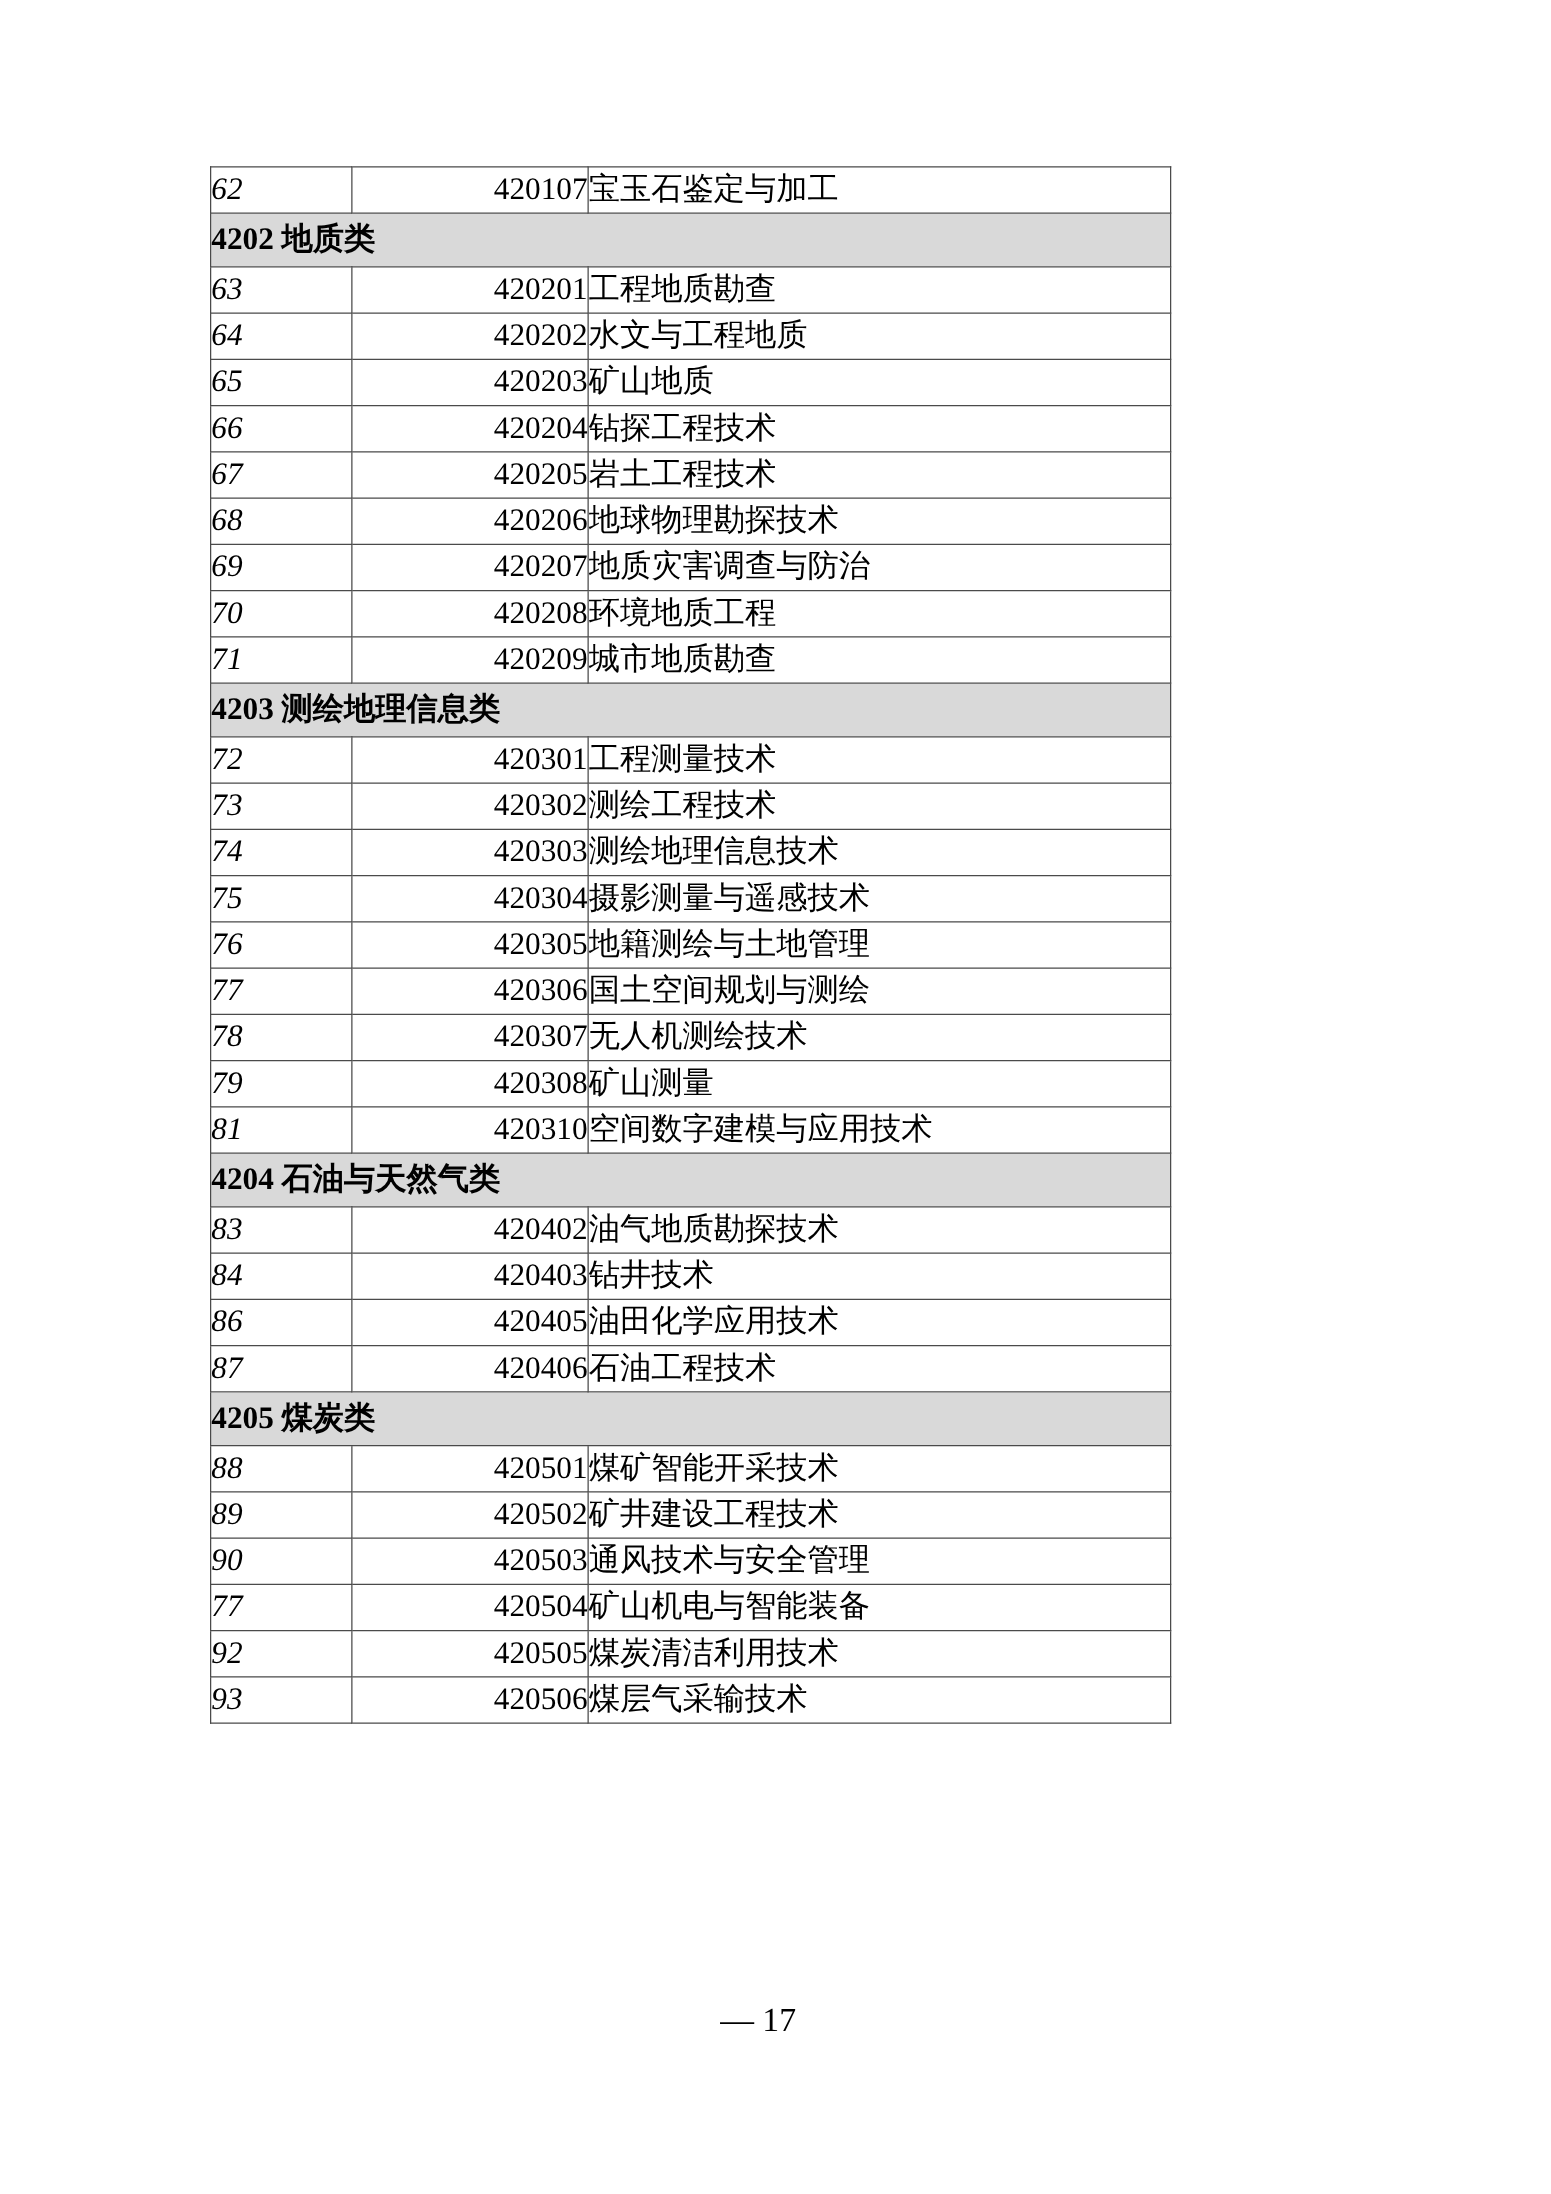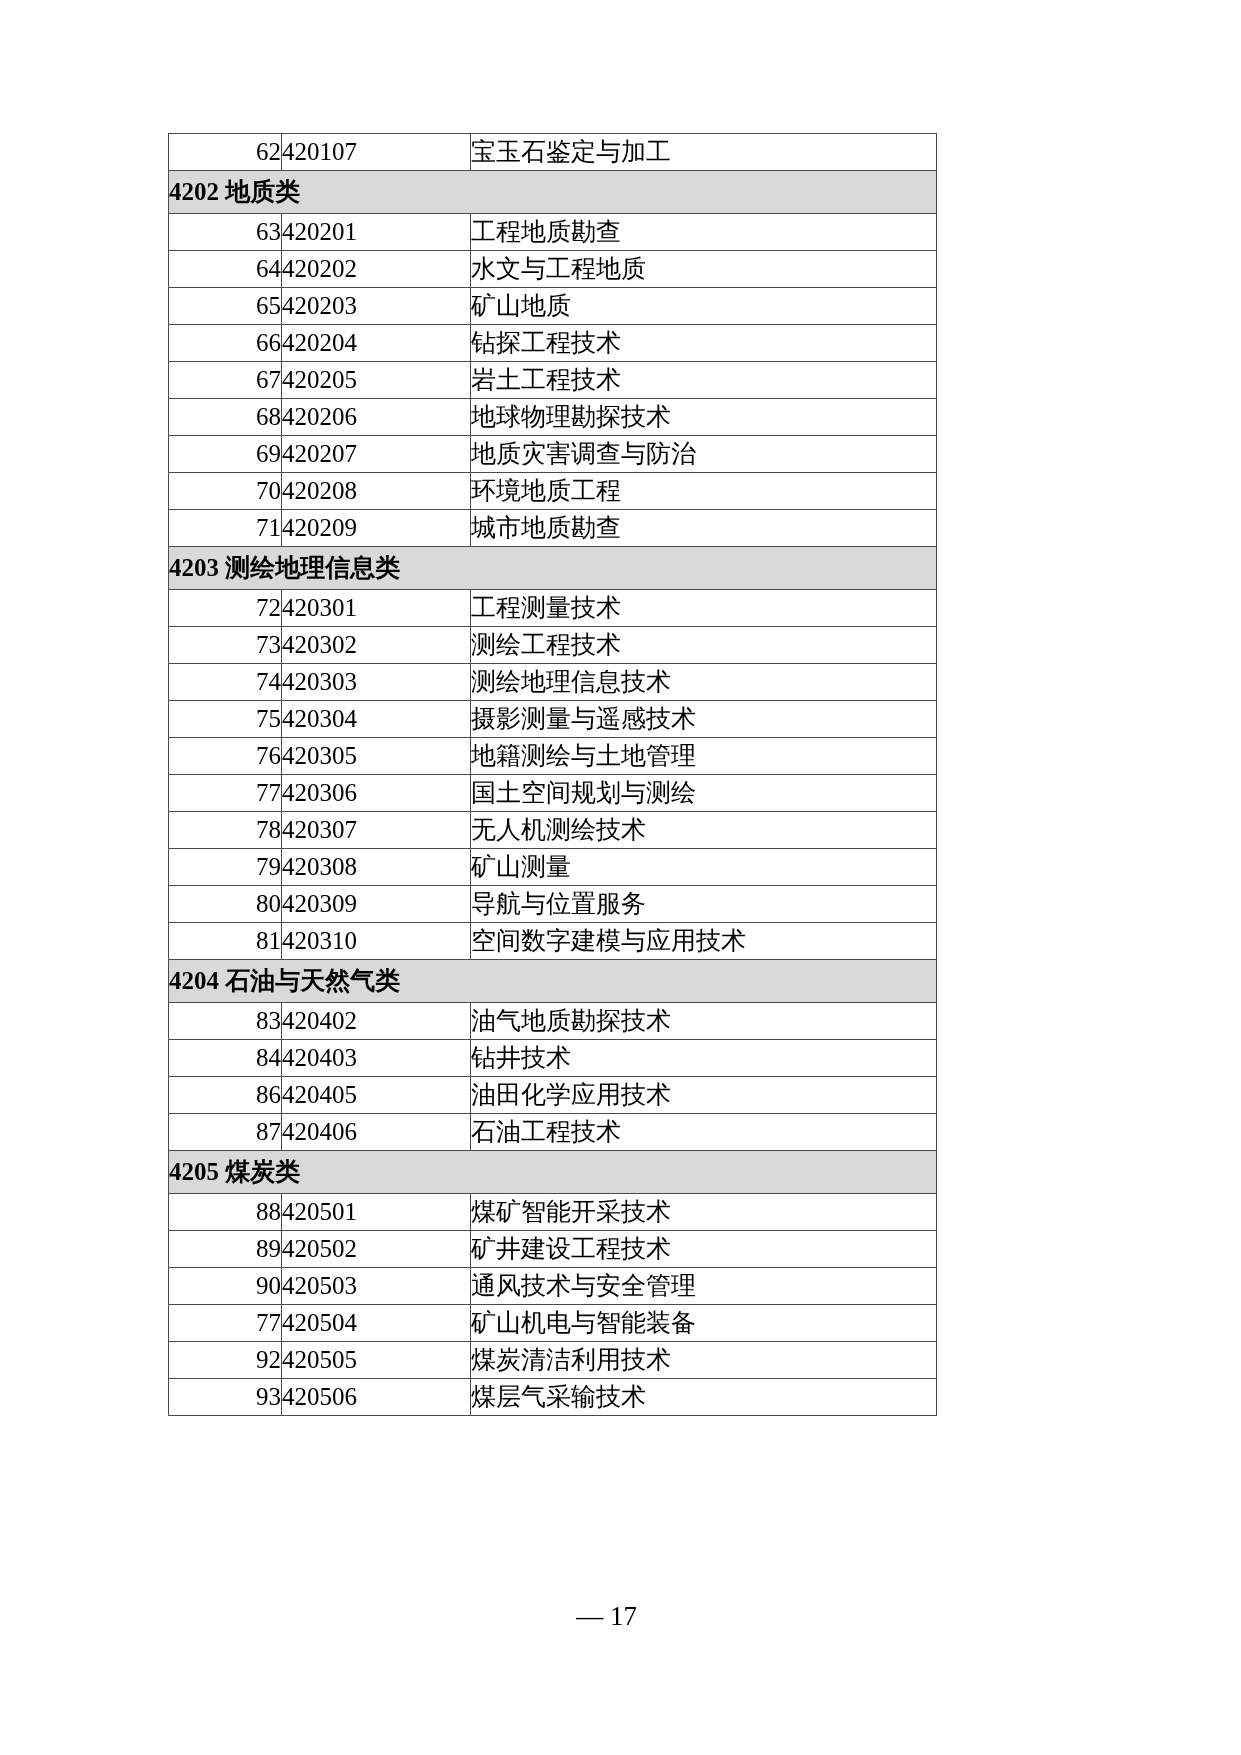--- a/index.html
+++ b/index.html
@@ -21,22 +21,22 @@
     table-layout: fixed;
   }
   table.majors td {
     border: 1.5px solid var(--border-color, #4a4a4a);
     font-size: 25px;
     line-height: 1.1;
     padding: 0;
     overflow: hidden;
     white-space: nowrap;
   }
-  td.c0 { width: 113px; text-align: right; height: 36px; }
-  td.c1 { width: 189px; text-align: left; height: 36px; }
+  td.c0 { width: 113px; text-align: left; height: 36px; font-style: italic; }
+  td.c1 { width: 189px; text-align: right; height: 36px; }
   td.c2 { width: 466px; text-align: left; padding-left: 13px; height: 36px; }
   td.section-cell {
     background: var(--header-bg, #d9d9d9);
     font-weight: bold;
     font-size: 26px;
     text-align: left;
     padding-left: 8px;
     height: 42px;
     margin-top: 32px;
   }
@@ -153,25 +153,20 @@
           <td class="c0">78</td>
           <td class="c1">420307</td>
           <td class="c2">无人机测绘技术</td>
         </tr>
         <tr>
           <td class="c0">79</td>
           <td class="c1">420308</td>
           <td class="c2">矿山测量</td>
         </tr>
         <tr>
-          <td class="c0">80</td>
-          <td class="c1">420309</td>
-          <td class="c2">导航与位置服务</td>
-        </tr>
-        <tr>
           <td class="c0">81</td>
           <td class="c1">420310</td>
           <td class="c2">空间数字建模与应用技术</td>
         </tr>
         <tr>
           <td colspan="3" class="section-cell">4204 石油与天然气类</td>
         </tr>
         <tr>
           <td class="c0">83</td>
           <td class="c1">420402</td>

